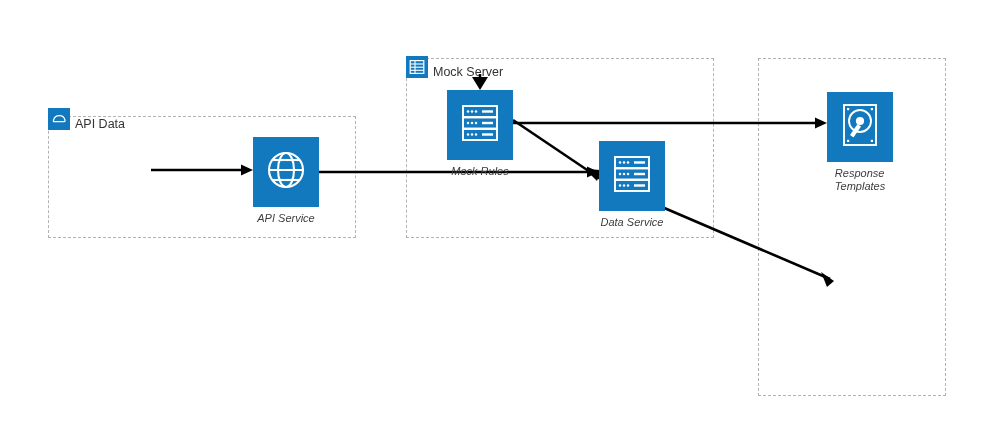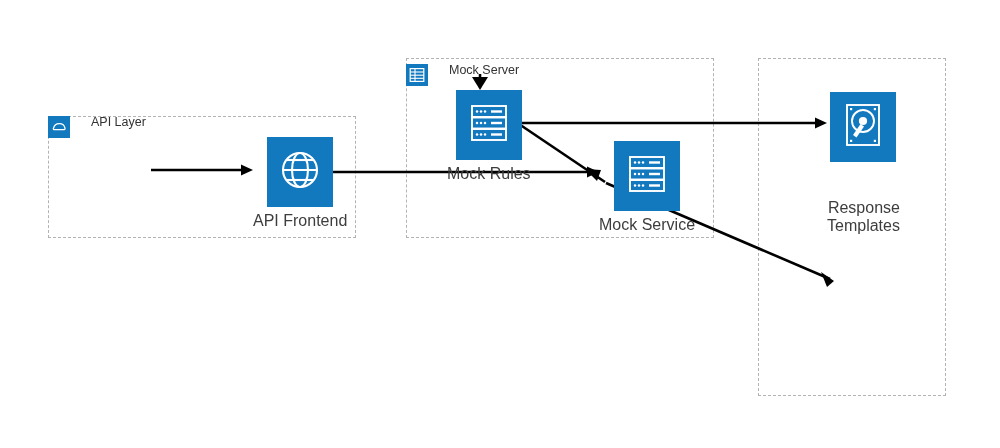--- a/index.html
+++ b/index.html
@@ -21,24 +21,23 @@
   
   .group {
     position: absolute;
     border: 1.4px dashed #b3b3b3;
     background: transparent;
     box-sizing: border-box;
   }
   .group-header {
     position: absolute;
     display: flex;
-    align-items: flex-start;
-    gap: 21px;
+    align-items: flex-end;
+    gap: 5px;
     white-space: nowrap;
-    margin-top: 8px;
   }
   .group-badge {
     width: 22px;
     height: 22px;
     background: #1379bf;
     display: block;
     flex: 0 0 auto;
   }
   .group-title {
     font-size: 12.5px;
@@ -52,25 +51,26 @@
     display: flex;
     flex-direction: column;
     align-items: center;
   }
   .node-box {
     background: #1379bf;
     display: block;
   }
   .node-label {
     margin-top: 5px;
-    font-size: 16px;
+    font-size: 11px;
     color: #3d3d3d;
-    text-align: right;
+    text-align: left;
     line-height: 1.15;
     white-space: pre-line;
+    font-style: italic;
   }
 
   
   #edges {
     position: absolute;
     left: 0;
     top: 0;
     width: 1000px;
     height: 448px;
     pointer-events: none;
@@ -89,21 +89,21 @@
 
 <div id="canvas">
 
   <div class="group" style="left:48px; top:116px; width:308px; height:122px;"></div>
   <div class="group-header" style="left:48px; top:108px;">
     <span class="group-badge">
       <svg width="22" height="22" viewBox="0 0 22 22">
         <path d="M5.8 13.6 h10.4 a0.9 0.9 0 0 0 0.85 -1.2 a5.9 5.9 0 0 0 -11.5 -0.2 a0.95 0.95 0 0 0 0.25 1.4 z" fill="none" stroke="#ffffff" stroke-width="1.3" stroke-linejoin="round"></path>
       </svg>
     </span>
-    <span class="group-title">API Layer</span>
+    <span class="group-title">API Data</span>
   </div>
 
   <div class="group" style="left:406px; top:58px; width:308px; height:180px;"></div>
   <div class="group-header" style="left:406px; top:56px;">
     <span class="group-badge">
       <svg width="22" height="22" viewBox="0 0 22 22">
         <rect x="4.2" y="4.6" width="13.6" height="12.8" fill="none" stroke="#ffffff" stroke-width="1.2"></rect>
         <line x1="4.2" y1="8.0" x2="17.8" y2="8.0" stroke="#ffffff" stroke-width="1.1"></line>
         <line x1="4.2" y1="11.2" x2="17.8" y2="11.2" stroke="#ffffff" stroke-width="1.1"></line>
         <line x1="4.2" y1="14.3" x2="17.8" y2="14.3" stroke="#ffffff" stroke-width="1.1"></line>
@@ -155,21 +155,21 @@
         <rect width="66" height="66" fill="#1379bf"></rect>
         <g fill="none" stroke="#ffffff" stroke-width="2.1">
           <circle cx="33" cy="33" r="17"></circle>
           <ellipse cx="33" cy="33" rx="8" ry="17"></ellipse>
           <line x1="16" y1="33" x2="50" y2="33"></line>
           <path d="M19.4 23 h27.2"></path>
           <path d="M19.4 43 h27.2"></path>
         </g>
       </svg>
     </span>
-    <span class="node-label">API Frontend</span>
+    <span class="node-label">API Service</span>
   </div>
 
   <div class="node" style="left:447px; top:90px;">
     <span class="node-box">
       <svg width="66" height="66" viewBox="0 0 66 66">
         <rect width="66" height="66" fill="#1379bf"></rect>
         <g stroke="#ffffff" fill="none" stroke-width="1.9">
           <rect x="16" y="16" width="34" height="11"></rect>
           <rect x="16" y="27.5" width="34" height="11"></rect>
           <rect x="16" y="39" width="34" height="11"></rect>
@@ -211,24 +211,24 @@
             <circle cx="25" cy="33" r="1.25"></circle>
             <circle cx="29" cy="33" r="1.25"></circle>
           <rect x="35" y="31.8" width="11" height="2.4"></rect>
           <circle cx="21" cy="44.5" r="1.25"></circle>
             <circle cx="25" cy="44.5" r="1.25"></circle>
             <circle cx="29" cy="44.5" r="1.25"></circle>
           <rect x="35" y="43.3" width="11" height="2.4"></rect>
         </g>
       </svg>
     </span>
-    <span class="node-label">Mock Service</span>
-  </div>
-
-  <div class="node" style="left:827px; top:92px;gap:32px;">
+    <span class="node-label">Data Service</span>
+  </div>
+
+  <div class="node" style="left:827px; top:92px;">
     <span class="node-box">
       <svg width="66" height="66" viewBox="0 0 66 66">
         <rect width="66" height="66" fill="#1379bf"></rect>
         <rect x="17" y="13" width="32" height="40" fill="none" stroke="#ffffff" stroke-width="1.9"></rect>
         <circle cx="33" cy="29" r="11" fill="none" stroke="#ffffff" stroke-width="1.9"></circle>
         <circle cx="33" cy="29" r="4.1" fill="#ffffff"></circle>
         <path d="M30.5 32 L23 43 L26.5 45.5 L34 34.5 Z" fill="#ffffff"></path>
         <g fill="#ffffff">
           <rect x="20" y="16" width="2.2" height="2.2"></rect>
           <rect x="43.8" y="16" width="2.2" height="2.2"></rect>

